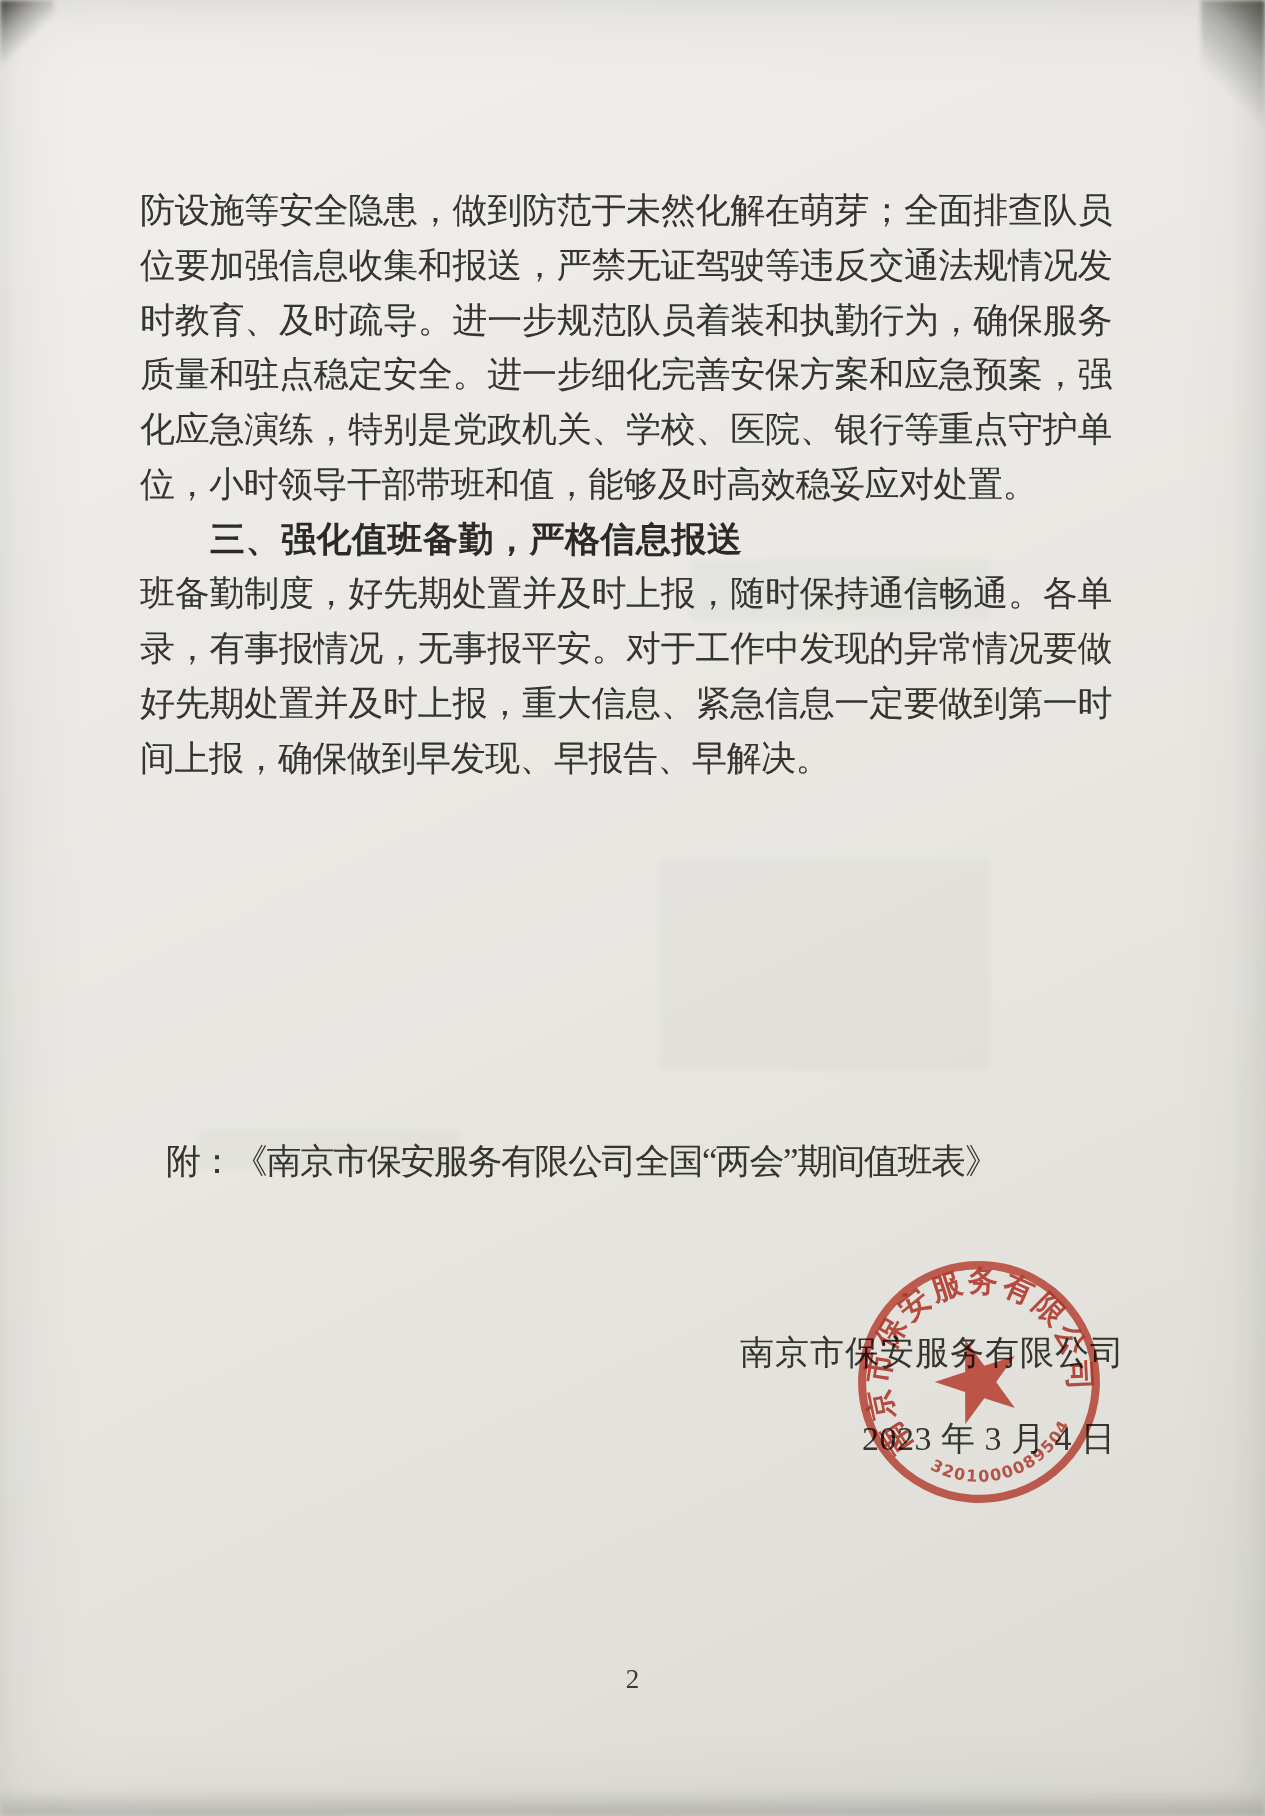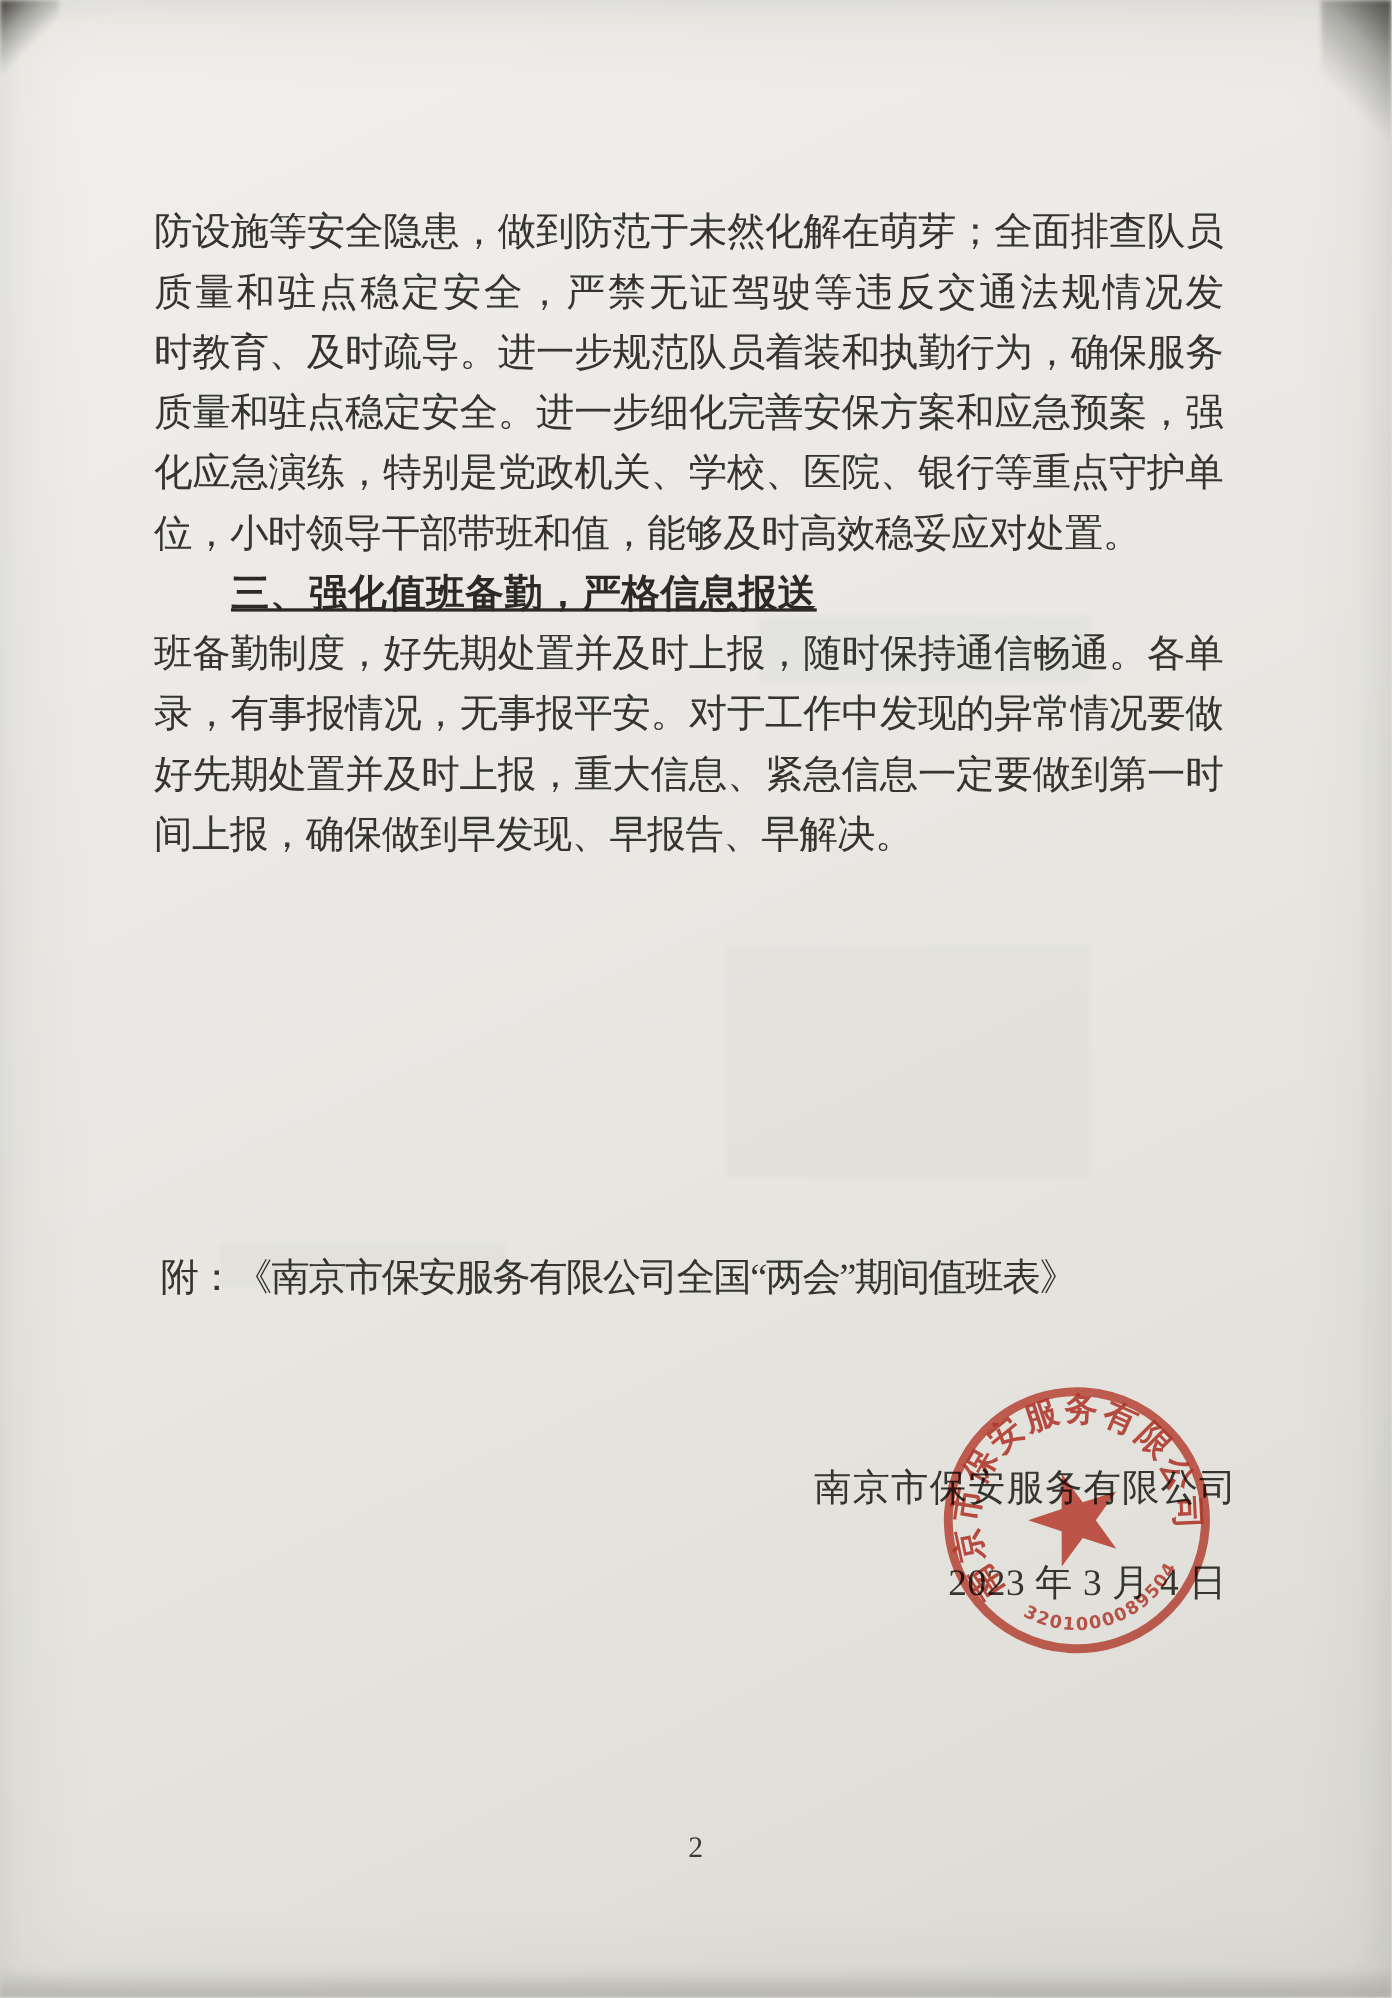--- a/index.html
+++ b/index.html
@@ -36,24 +36,24 @@
   .g3{left:200px;top:1130px;width:260px;height:40px;}
 
   .body-text{
     position:absolute;left:140px;top:184px;width:972px;
     font-size:35px;line-height:54.75px;color:#35342f;
     letter-spacing:-0.5px;
   }
   .line{white-space:nowrap;}
   .just{white-space:normal;text-align:justify;text-align-last:justify;}
   .indent{text-indent:2em;}
-  .head{font-weight:bold;color:#2b2a26;letter-spacing:0.5px;text-decoration:underline;}
+  .head{font-weight:bold;color:#2b2a26;letter-spacing:0.5px;}
 
   .attachment{
-    position:absolute;left:146px;top:1138px;
+    position:absolute;left:166px;top:1138px;
     font-size:35px;color:#35342f;letter-spacing:-1.5px;white-space:nowrap;
   }
   .sig-company{
     position:absolute;left:740px;top:1330px;
     font-size:34px;color:#35342f;letter-spacing:1px;white-space:nowrap;
   }
   .sig-date{
     position:absolute;left:862px;top:1416px;
     font-size:34px;color:#35342f;letter-spacing:0.5px;white-space:nowrap;
   }
@@ -82,21 +82,21 @@
 <body>
 
 <div class="page">
 
   <div class="ghost g1"></div>
   <div class="ghost g2"></div>
   <div class="ghost g3"></div>
 
   <div class="body-text">
     <div class="line just">防设施等安全隐患，做到防范于未然化解在萌芽；全面排查队员</div>
-    <div class="line just">质量和驻点稳定安全，严禁无证驾驶等违反交通法规情况发</div>
+    <div class="line just">位要加强信息收集和报送，严禁无证驾驶等违反交通法规情况发</div>
     <div class="line just">时教育、及时疏导。进一步规范队员着装和执勤行为，确保服务</div>
     <div class="line just">质量和驻点稳定安全。进一步细化完善安保方案和应急预案，强</div>
     <div class="line just">化应急演练，特别是党政机关、学校、医院、银行等重点守护单</div>
     <div class="line">位，小时领导干部带班和值，能够及时高效稳妥应对处置。</div>
     <div class="line head indent">三、强化值班备勤，严格信息报送</div>
     <div class="line just">班备勤制度，好先期处置并及时上报，随时保持通信畅通。各单</div>
     <div class="line just">录，有事报情况，无事报平安。对于工作中发现的异常情况要做</div>
     <div class="line just">好先期处置并及时上报，重大信息、紧急信息一定要做到第一时</div>
     <div class="line">间上报，确保做到早发现、早报告、早解决。</div>
   </div>

